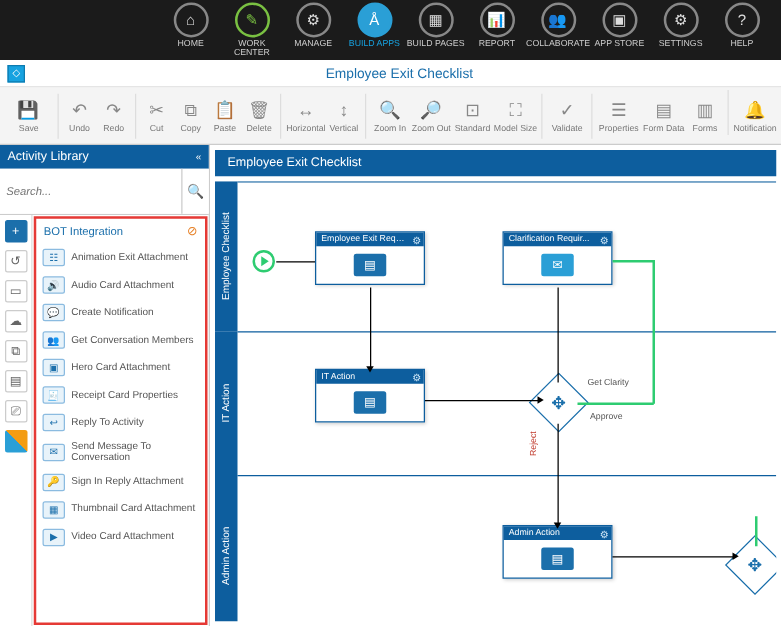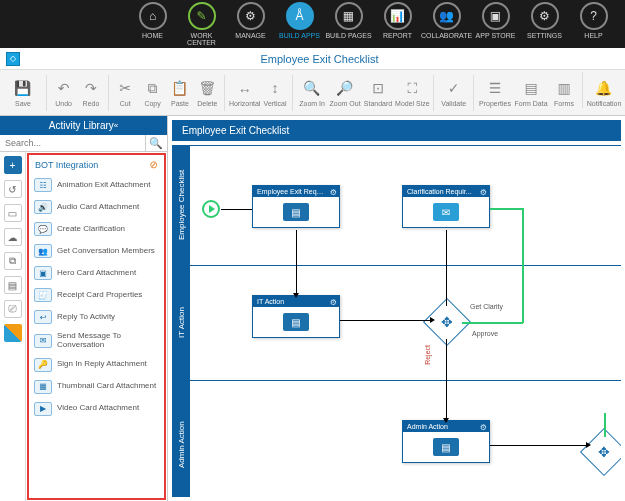--- a/index.html
+++ b/index.html
@@ -33,24 +33,24 @@
   .ribbon-ico.noborder { border:none; background:none; font-size:14px; color:#888;}
   .ribbon-lbl { font-size:7px; color:#777; margin-top:2px; white-space:nowrap; }
   .ribbon-sep { width:1px; height:36px; background:#ddd; margin:0 2px; }
   .ribbon-right { margin-left:auto; display:flex; gap:2px; }
 
   
   .main { display:flex; height:calc(501px - 48px - 22px - 46px); }
 
   
   .side { width:168px; display:flex; flex-direction:column; border-right:1px solid #ccc; }
-  .side-title { background:#0d5e9e; color:#fff; font-size:10px; padding:4px 6px; display:flex; justify-content:center; align-items:center;}
+  .side-title { background:#0d5e9e; color:#fff; font-size:10px; padding:4px 6px; display:flex; justify-content:space-between; align-items:center;}
   .chev { font-size:8px; }
   .search-row { display:flex; border-bottom:1px solid #ccc; }
-  .search-in { flex:1; border:none; padding:3px 5px; font-size:9px; outline:none; }
+  .search-in { flex:1; border:none; padding:13px 5px; font-size:9px; outline:none;font-style:italic; }
   .search-btn { width:22px; background:#fff; border:none; border-left:1px solid #ccc; color:#1b6fab; cursor:pointer; font-size:11px;}
   .side-body { flex:1; display:flex; overflow:hidden; }
   .side-rail { width:26px; background:#fff; border-right:1px solid #ddd; display:flex; flex-direction:column; align-items:center; padding-top:4px; gap:6px;}
   .rail-ico { width:18px; height:18px; border:1px solid #ccc; border-radius:2px; display:flex; align-items:center; justify-content:center; font-size:10px; color:#666; cursor:pointer; background:#fff;}
   .rail-ico.blue { background:#1b6fab; color:#fff; border-color:#1b6fab; }
   .rail-ico.multi { background:linear-gradient(45deg,#2a9fd6 0 50%,#f39c12 50% 100%); border:none;}
   .side-list { flex:1; border:2px solid #e53935; margin:1px; overflow:hidden; display:flex; flex-direction:column;}
   .list-header { color:#1b6fab; font-size:9px; padding:4px 6px; display:flex; justify-content:space-between; align-items:center; }
   .list-close { color:#e67e22; font-size:10px; cursor:pointer; }
   .list-items { flex:1; overflow:hidden; }
@@ -259,21 +259,21 @@
           <div class="list-item">
               <div class="li-ico">☷</div>
               <span class="li-txt">Animation Exit Attachment</span>
             </div>
           <div class="list-item">
               <div class="li-ico">🔊</div>
               <span class="li-txt">Audio Card Attachment</span>
             </div>
           <div class="list-item">
               <div class="li-ico">💬</div>
-              <span class="li-txt">Create Clarification</span>
+              <span class="li-txt">Create Notification</span>
             </div>
           <div class="list-item">
               <div class="li-ico">👥</div>
               <span class="li-txt">Get Conversation Members</span>
             </div>
           <div class="list-item">
               <div class="li-ico">▣</div>
               <span class="li-txt">Hero Card Attachment</span>
             </div>
           <div class="list-item">

